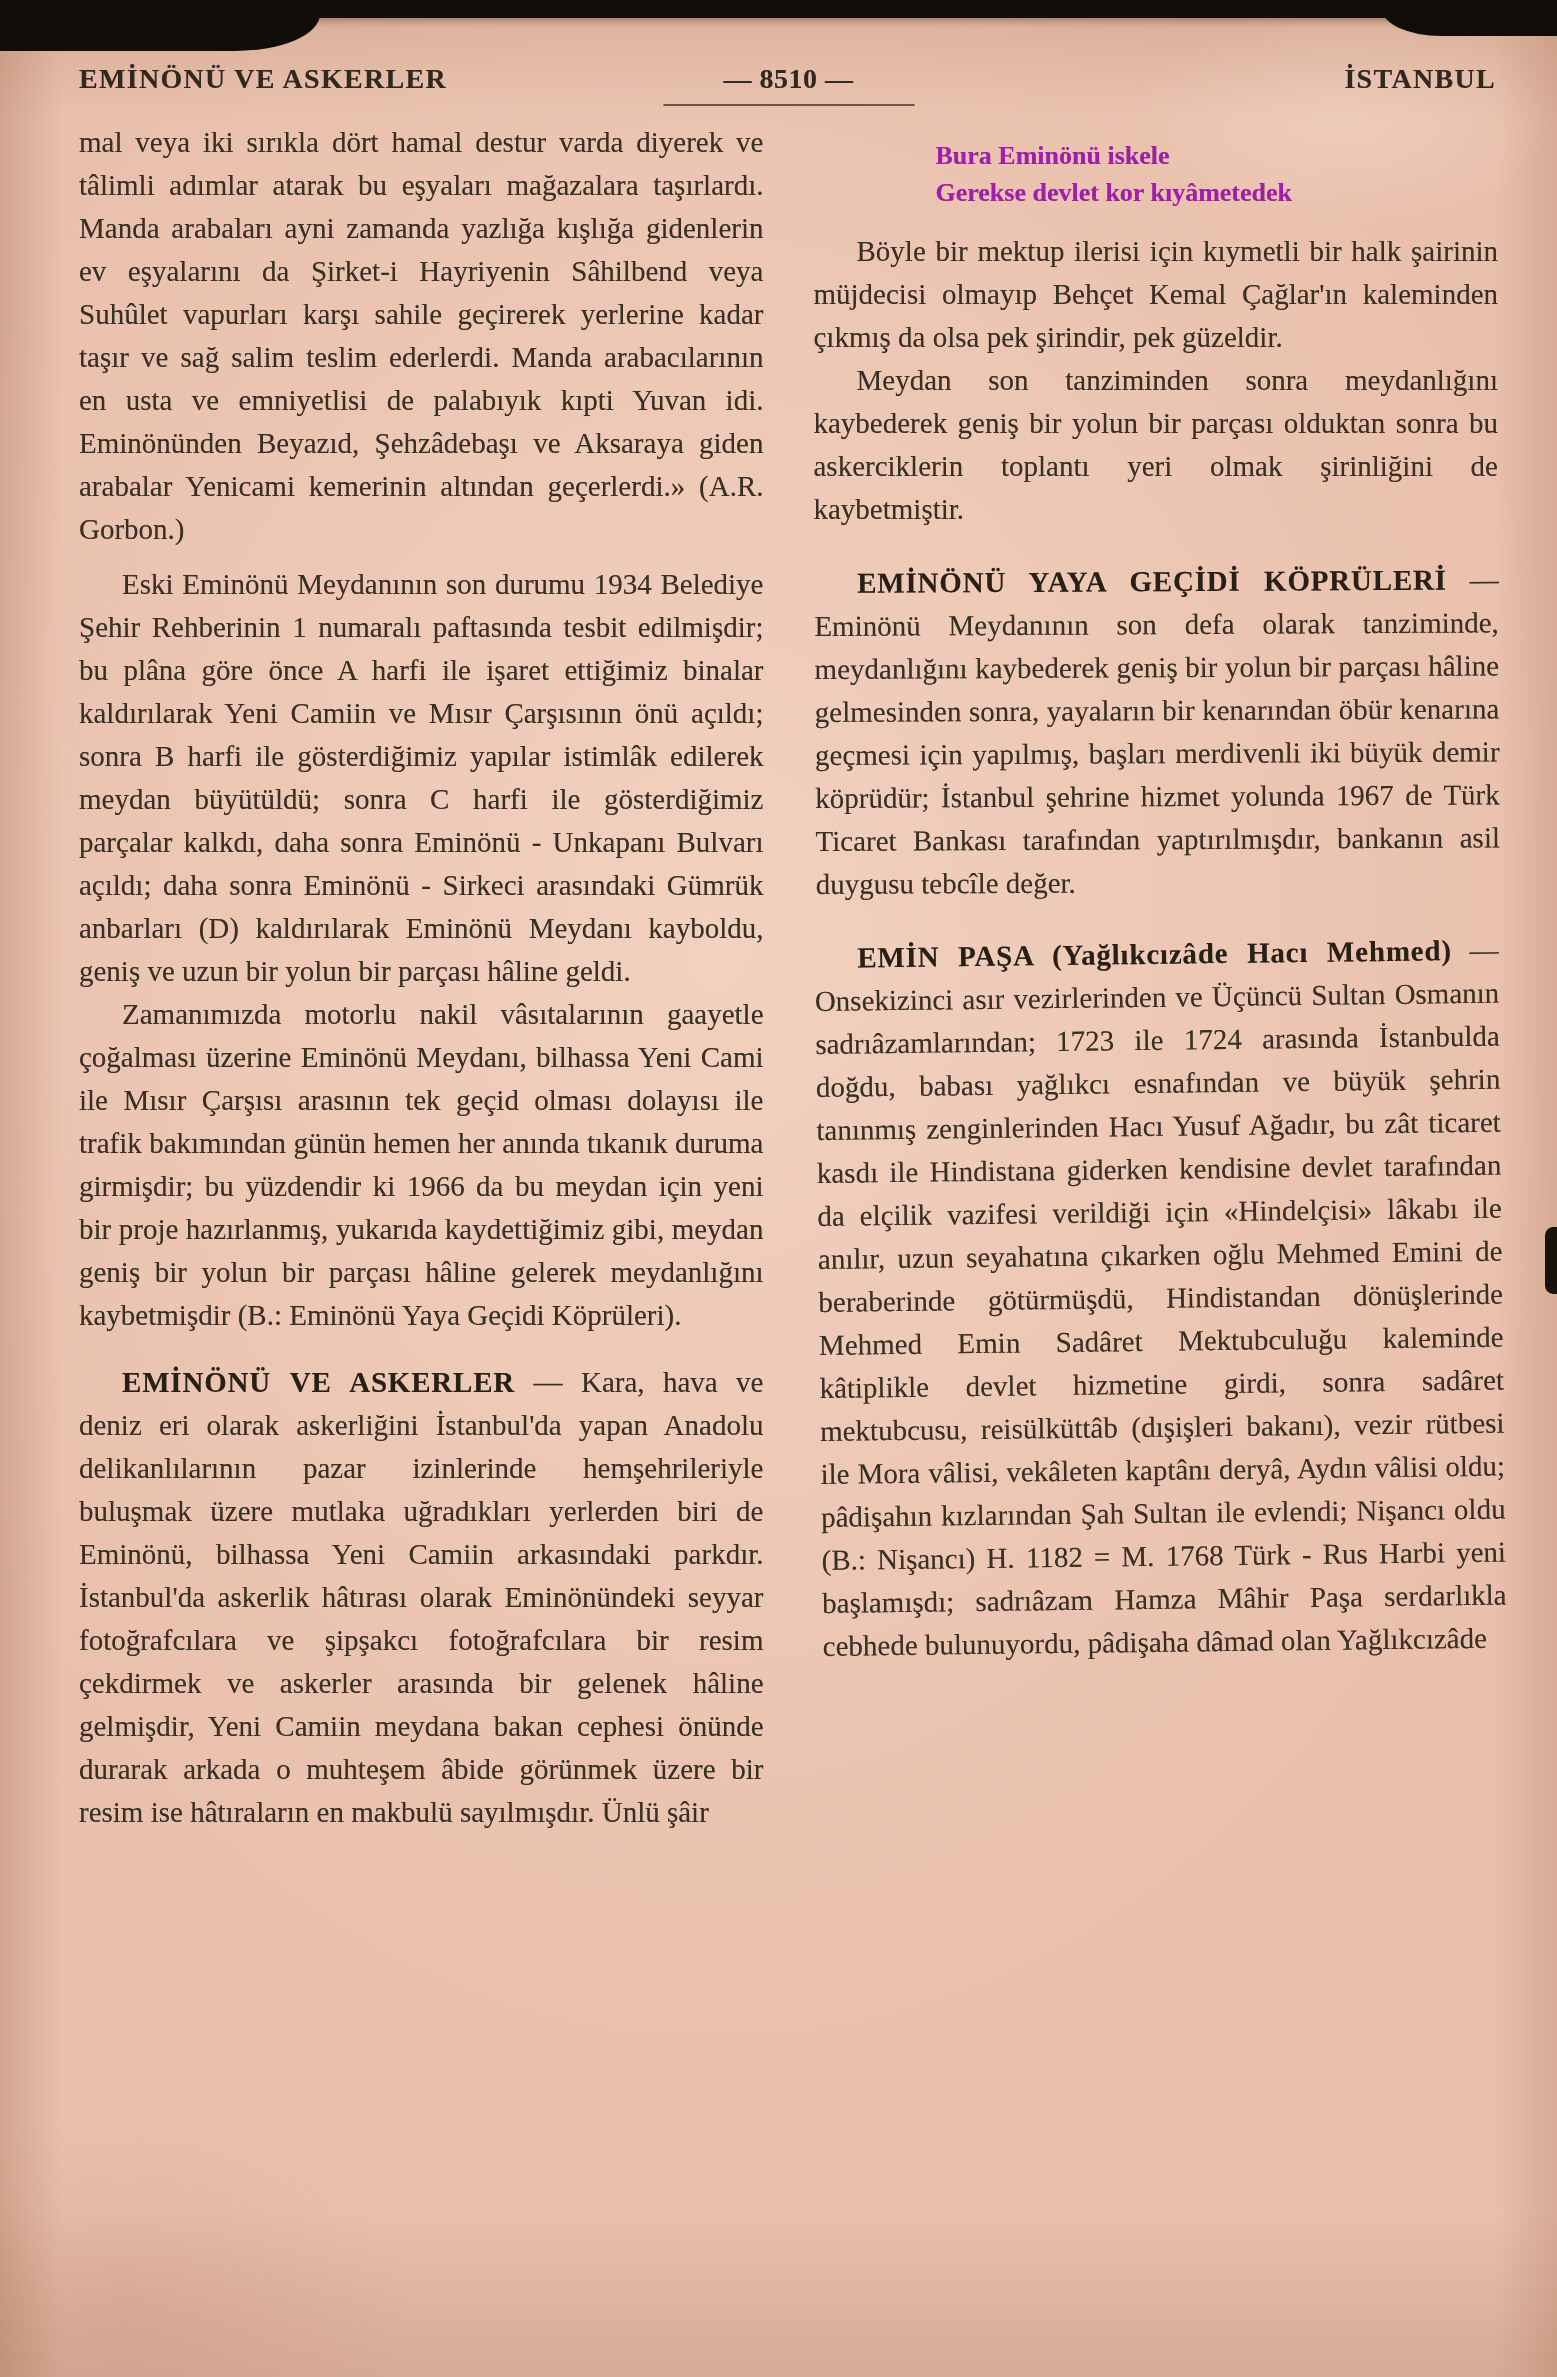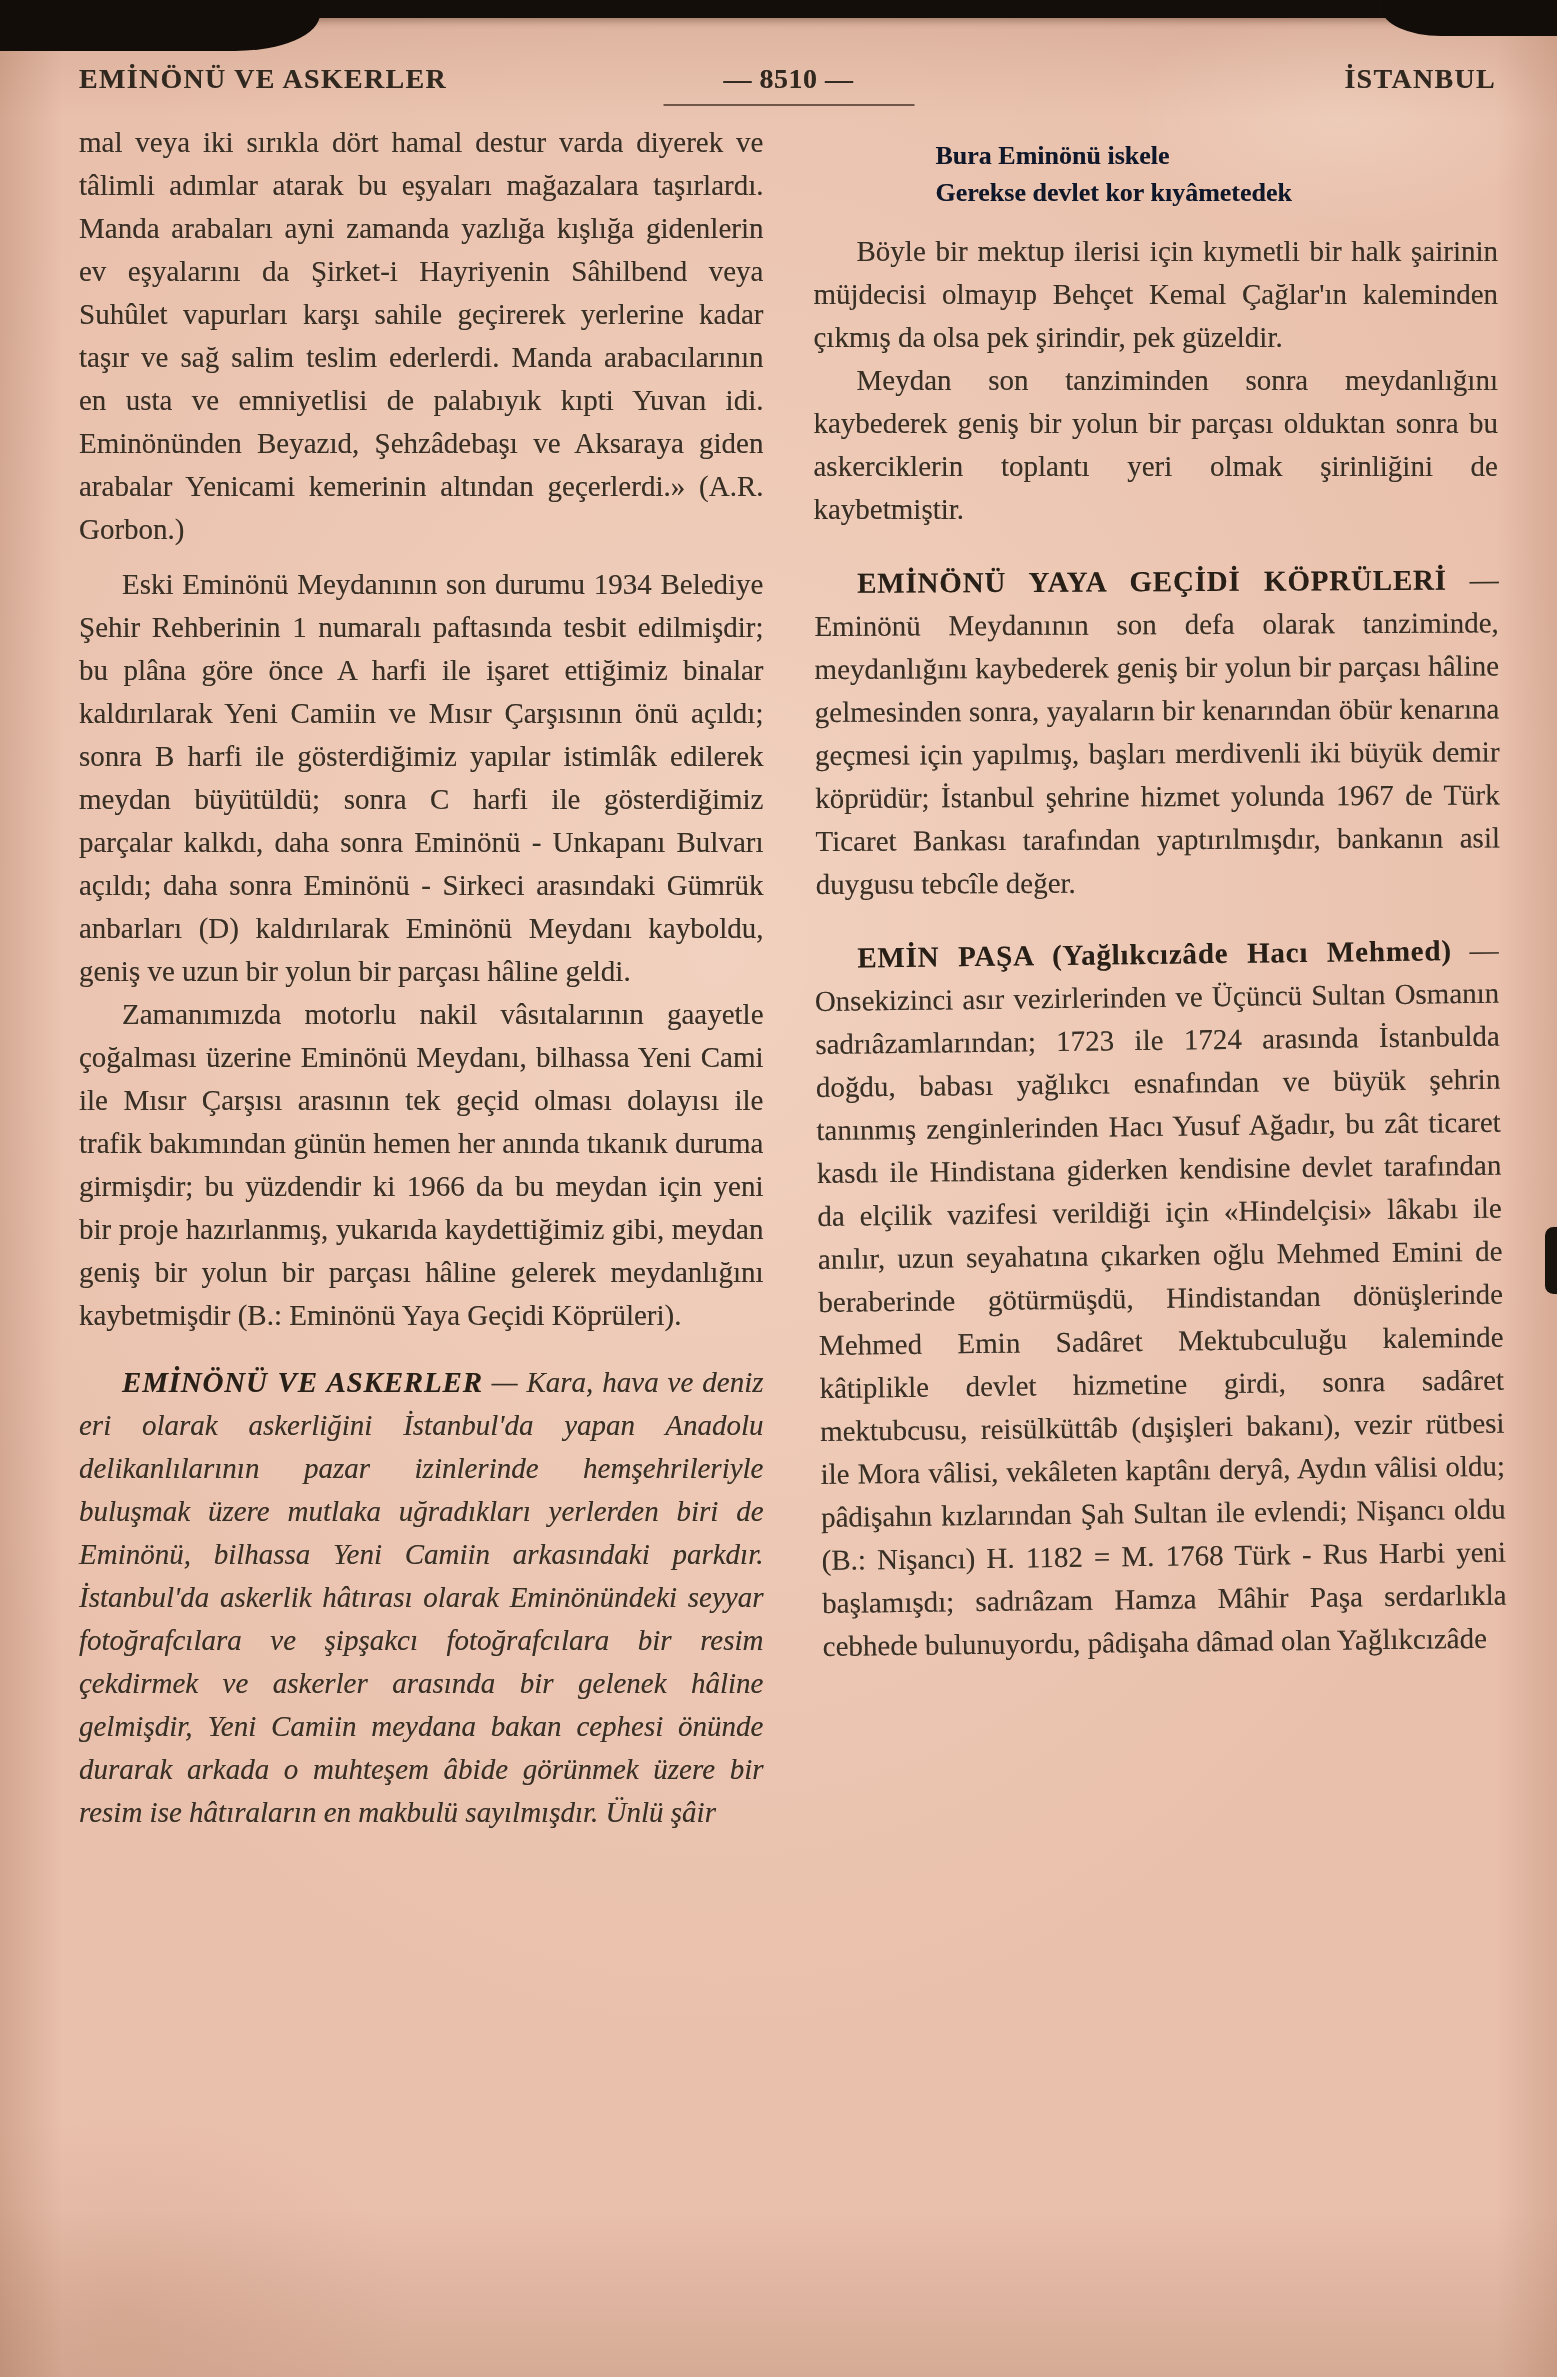--- a/index.html
+++ b/index.html
@@ -74,30 +74,30 @@
   .col {
     width: 687px;
     font-size: 29px;
     line-height: 43px;
     text-align: justify;
     hyphens: auto;
   }
   .col p { margin: 0; text-indent: 43px; }
   .col p.cont { text-indent: 0; }
   .sp-sm { margin-top: 11.7px !important; }
-  .sp-md { margin-top: 24.5px !important; font-style: italic; }
+  .sp-md { margin-top: 24.5px !important; }
   .sp-lg { margin-top: 31px !important; }
   b.etitle { font-weight: bold; letter-spacing: 0.8px; color: #281f17; }
   .poem {
     margin: 16px 0 19px 122px;
     font-weight: bold;
     font-size: 26px;
     line-height: 37px;
     text-align: left;
-    color: #0f172a;
+    color: #a21caf;
   }
   .tilt-a { transform: rotate(-0.3deg); transform-origin: left top; }
   .tilt-b { transform: rotate(-0.7deg); transform-origin: left top; }
 </style>
 </head>
 <body>
 
 <div class="paper"></div>
 <div class="edge-top"></div>
 <div class="corner-tl"></div>

